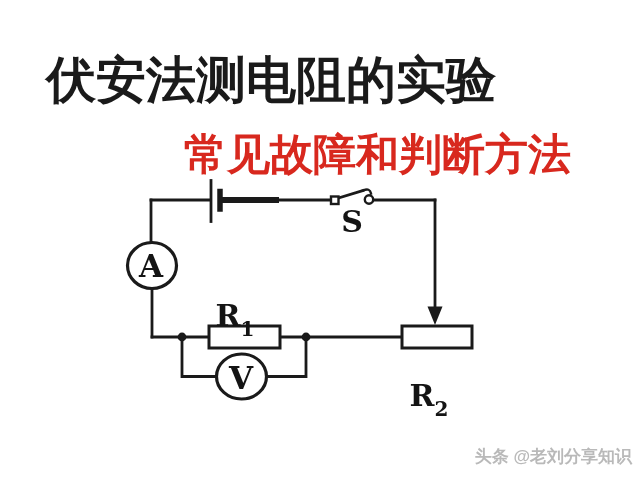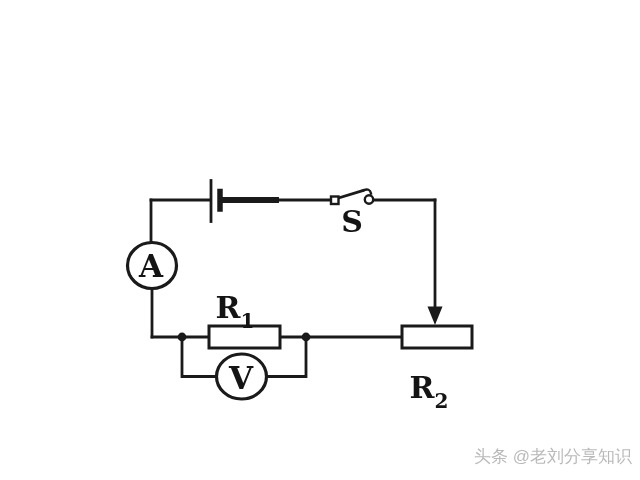--- a/index.html
+++ b/index.html
@@ -40,44 +40,46 @@
     position: absolute;
     transform: translate(-50%, -50%);
     font-family: "DejaVu Serif", "Liberation Serif", serif;
     font-weight: 700;
     color: #141414;
     white-space: nowrap;
     line-height: 1;
   }
   .meter-label { font-size: 31px; }
   .switch-label { font-size: 30px; }
-  .resistor-label { font-size: 30px; }
+  .resistor-label { font-size: 30px; margin-top: 8px; }
   .resistor-label sub {
     font-size: 20px;
     position: relative;
     bottom: -3px;
     line-height: 0;
   }
 
   .watermark {
     position: absolute;
     right: 8px; bottom: 12px;
     font-size: 17px;
-    font-weight: 400;
+    font-weight: 700;
     color: #b9b9b9;
     text-shadow: 1px 1px 0 #ffffff;
     white-space: nowrap;
   }
 </style>
 </head>
 <body>
 
 <div class="slide">
 
+  <div class="slide-title">伏安法测电阻的实验</div>
 
+  <div class="slide-subtitle">常见故障和判断方法</div>
 
   <svg class="circuit-svg" width="640" height="480" viewBox="0 0 640 480">
     <g stroke="#1a1a1a" fill="none" stroke-linecap="square">
 
       <path d="M151,200 H209" stroke-width="2.8"></path>
 
       <path d="M211,180.5 V221.5" stroke-width="2.8"></path>
       <path d="M220,191.5 V209" stroke-width="5.5"></path>
 
       <path d="M222,200 H276" stroke-width="6"></path>

